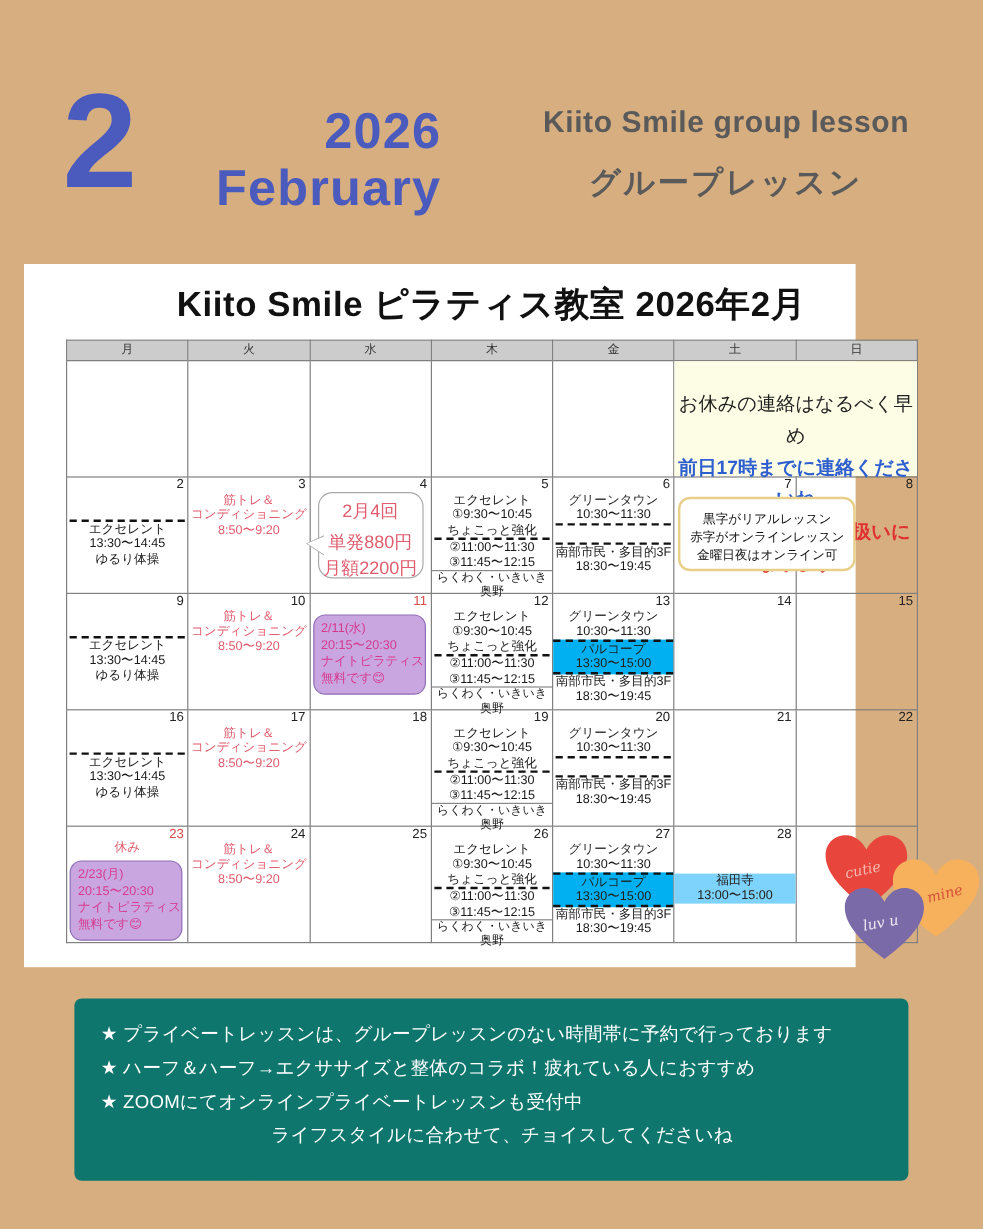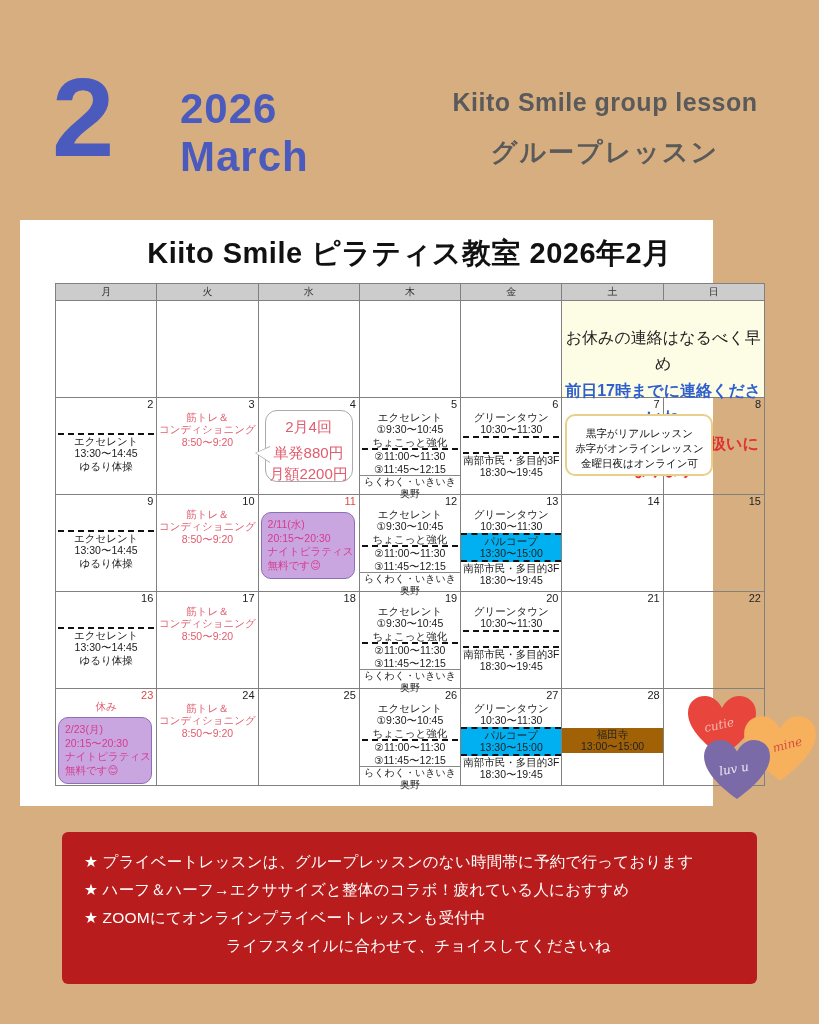--- a/index.html
+++ b/index.html
@@ -33,21 +33,21 @@
   }
   .year-block {
     position: absolute;
     left: 180px; top: 85px;
     color: #4a5bbd;
     font-weight: bold;
     font-size: 42px;
     line-height: 1.15;
     letter-spacing: 1px;
   }
-  .year-block .yr { display:block; }
+  .year-block .yr { display:block;text-align:right; }
   .year-block .mn { display:block; }
   .title-en {
     position: absolute;
     left: 410px; top: 88px;
     width: 390px;
     text-align: center;
     color: #5a5a5a;
     font-weight: bold;
     font-size: 25px;
     letter-spacing: 0.5px;
@@ -135,21 +135,21 @@
     border-top: 2px dashed #111;
     margin: 0 2px;
   }
   .blk-band {
     background: #00b0f0;
     border-top: 2px dashed #111;
     border-bottom: 2px dashed #111;
     margin: 0;
   }
   .lt-band {
-    background: #a16207;
+    background: #7dd3fc;
     margin: 0;
   }
   .spacer-md { height: 14px; }
   .spacer-lg { height: 22px; }
   .footer-line {
     border-top: 1px solid #888;
     font-size: 10px;
   }
 
   
@@ -249,21 +249,21 @@
     color: #c8503c;
     white-space: nowrap;
   }
 
   
   .bottom {
     position: absolute;
     left: 62px; top: 832px;
     width: 695px;
     height: 152px;
-    background: #b91c1c;
+    background: #0f766e;
     border-radius: 6px;
     color: #fff;
     padding: 20px 0 0 0;
     box-sizing: border-box;
   }
   .bottom p {
     margin: 0 0 7px 22px;
     font-size: 15.5px;
     letter-spacing: 0.2px;
   }
@@ -272,21 +272,21 @@
     text-align: center;
   }
 </style>
 </head>
 <body>
 
 <div class="header">
   <div class="big-month">2</div>
   <div class="year-block">
     <span class="yr">2026</span>
-    <span class="mn">March</span>
+    <span class="mn">February</span>
   </div>
   <div class="title-en">Kiito Smile group lesson</div>
   <div class="title-jp">グループレッスン</div>
 </div>
 
 <div class="card">
   <div class="cal-title">Kiito Smile  ピラティス教室 2026年2月</div>
 
   <table class="cal">
     <thead>

